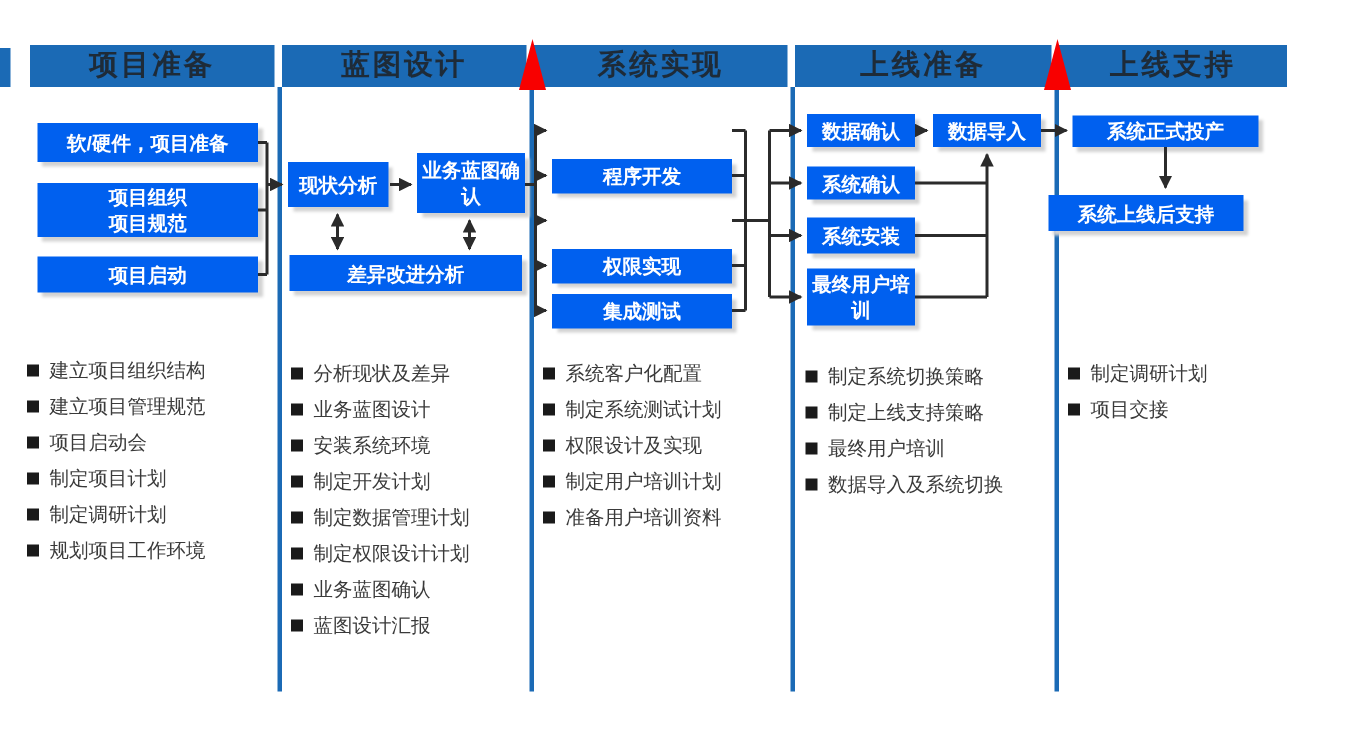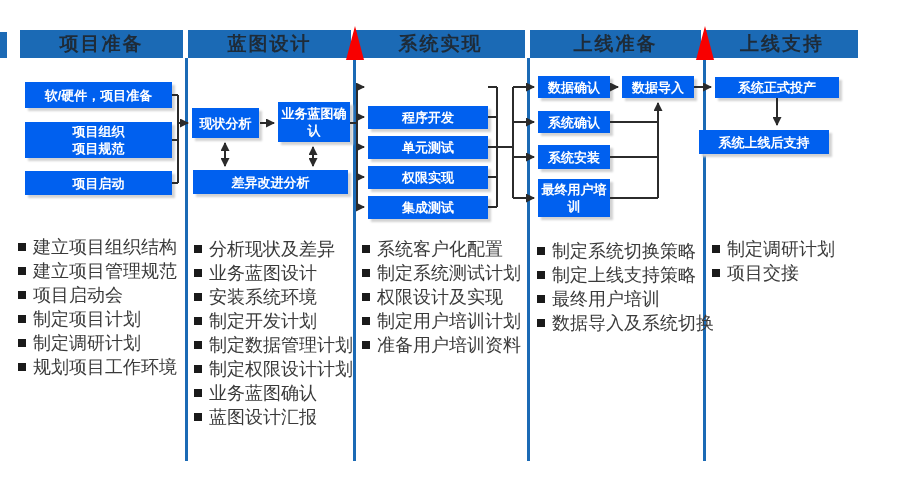--- a/index.html
+++ b/index.html
@@ -29,21 +29,21 @@
         align-items:center;justify-content:center;text-align:center;line-height:17px;
         box-shadow:3px 3px 2px #d2d2d2;word-break:break-all;z-index:2;}
 
   
   .overlay{position:absolute;left:0;top:0;z-index:5;pointer-events:none;}
   .conn{stroke:var(--connector-dark,#2B2B2B);stroke-width:2;fill:none;}
   marker path{fill:var(--connector-dark,#2B2B2B);stroke:none;}
 
   
   .blist{position:absolute;list-style:none;margin:0;padding:0;
-         font-size:18px;color:var(--bullet-text,#3A3A3A);z-index:2;}
+         font-size:13px;color:var(--bullet-text,#3A3A3A);z-index:2;}
   .blist li{display:flex;align-items:center;height:14px;margin-bottom:10px;white-space:nowrap;}
   .sq{width:8px;height:8px;background:#1a1a1a;display:inline-block;margin-right:7px;flex:0 0 auto;}
 </style>
 </head>
 <body>
 
 <div class="stage">
 
   <div class="left-stub"></div>
   <div class="hseg" style="left:20px;width:163px">项目准备</div>
@@ -65,21 +65,20 @@
     <div>项目组织</div>
     <div>项目规范</div>
   </div>
   <div class="fbox" style="left:25px;top:171px;width:147px;height:24px">项目启动</div>
 
   <div class="fbox" style="left:192px;top:108px;width:67px;height:30px">现状分析</div>
   <div class="fbox" style="left:278px;top:102px;width:72px;height:40px">业务蓝图确认</div>
   <div class="fbox" style="left:193px;top:170px;width:155px;height:24px">差异改进分析</div>
 
   <div class="fbox" style="left:368px;top:106px;width:120px;height:23px">程序开发</div>
-  <div class="fbox" style="left:368px;top:136px;width:120px;height:23px">单元测试</div>
   <div class="fbox" style="left:368px;top:166px;width:120px;height:23px">权限实现</div>
   <div class="fbox" style="left:368px;top:196px;width:120px;height:23px">集成测试</div>
 
   <div class="fbox" style="left:538px;top:76px;width:72px;height:22px">数据确认</div>
   <div class="fbox" style="left:622px;top:76px;width:72px;height:22px">数据导入</div>
   <div class="fbox" style="left:538px;top:111px;width:72px;height:22px">系统确认</div>
   <div class="fbox" style="left:538px;top:145px;width:72px;height:24px">系统安装</div>
   <div class="fbox" style="left:538px;top:179px;width:72px;height:38px">最终用户培训</div>
 
   <div class="fbox" style="left:715px;top:77px;width:124px;height:21px">系统正式投产</div>

